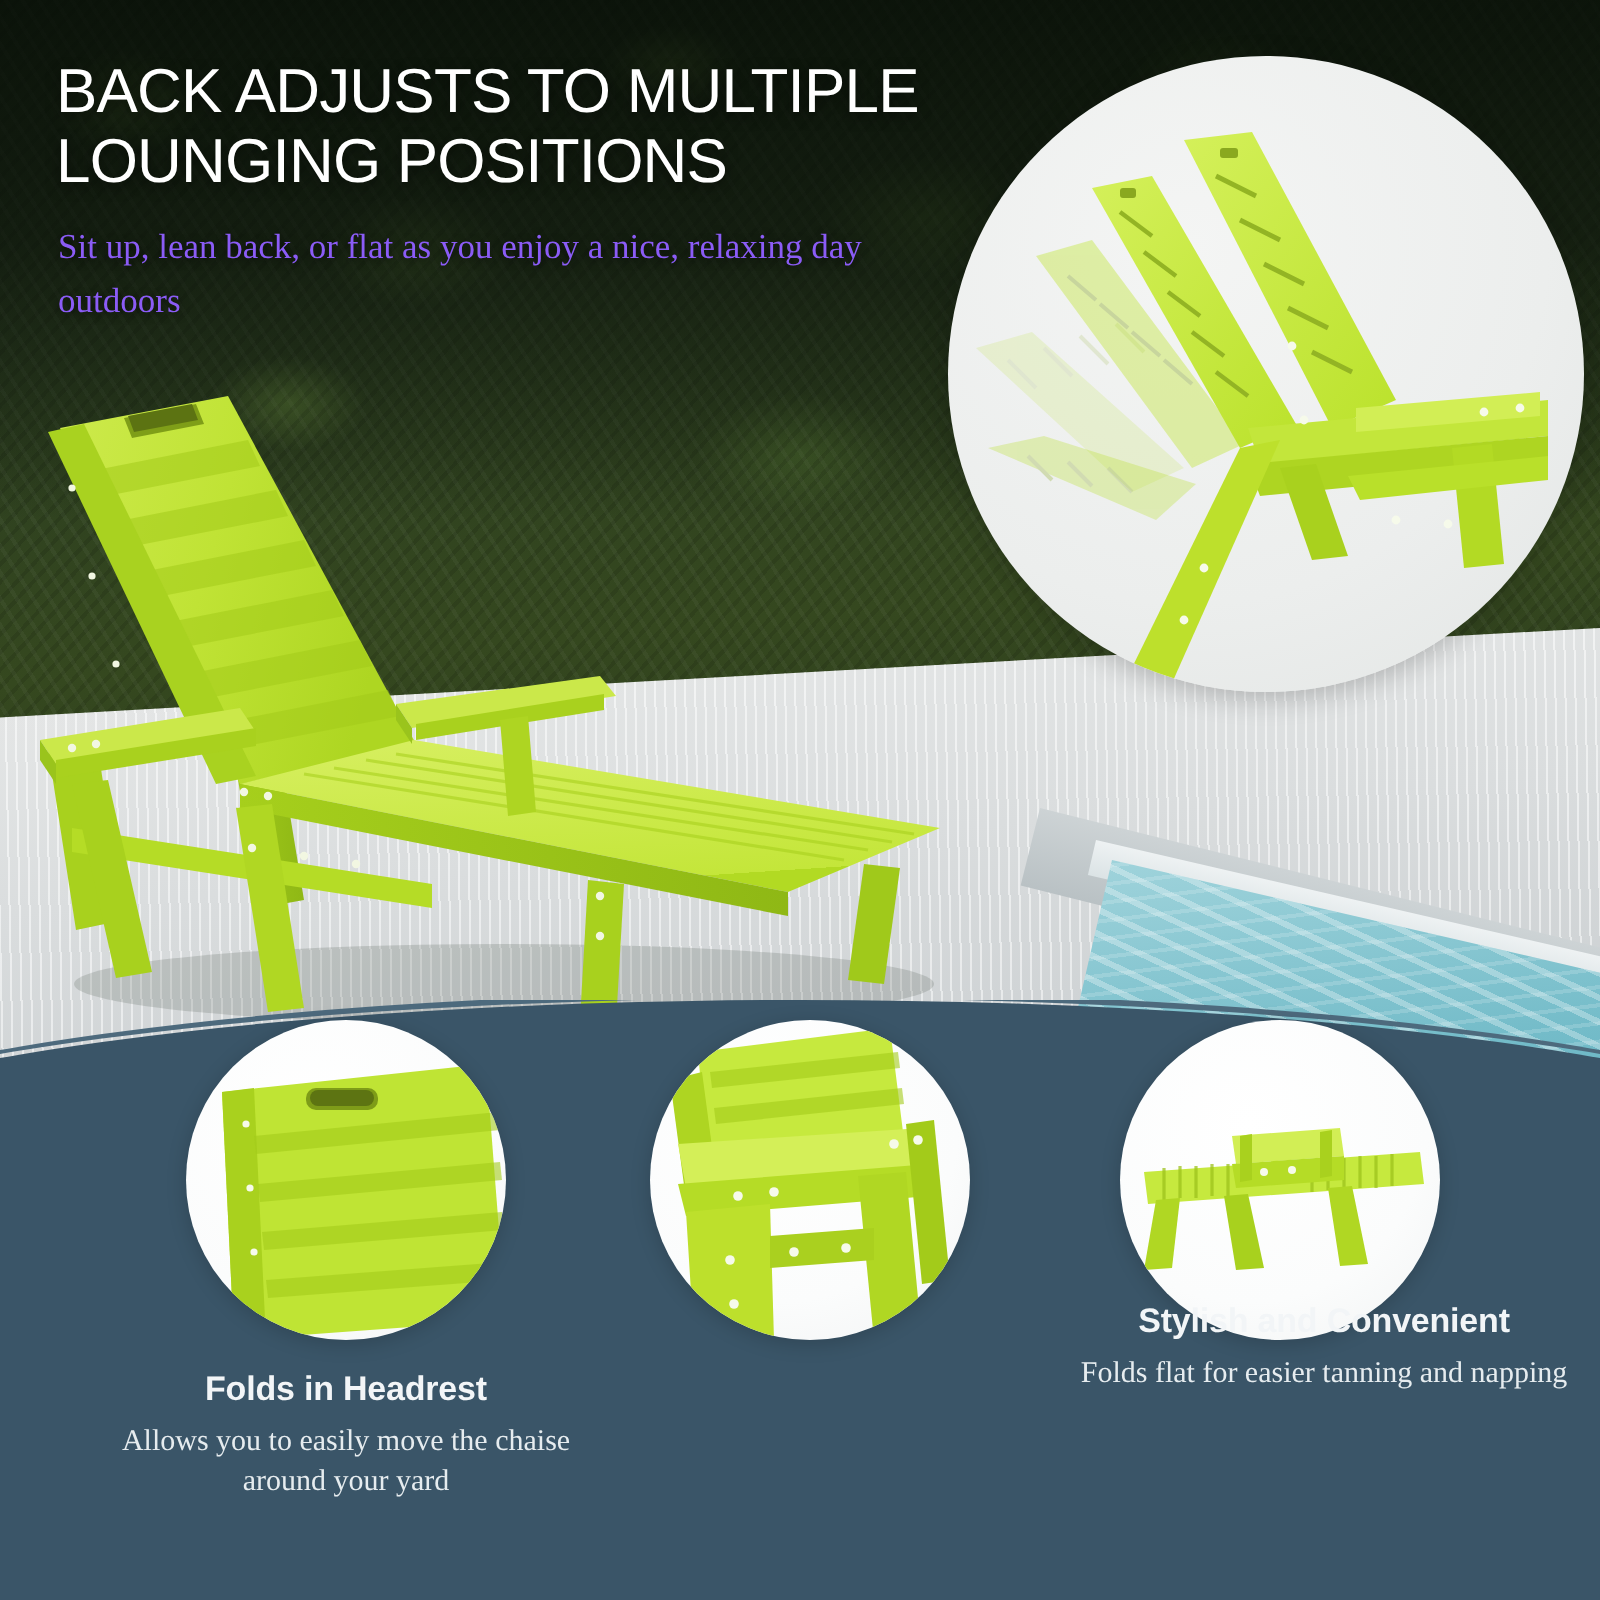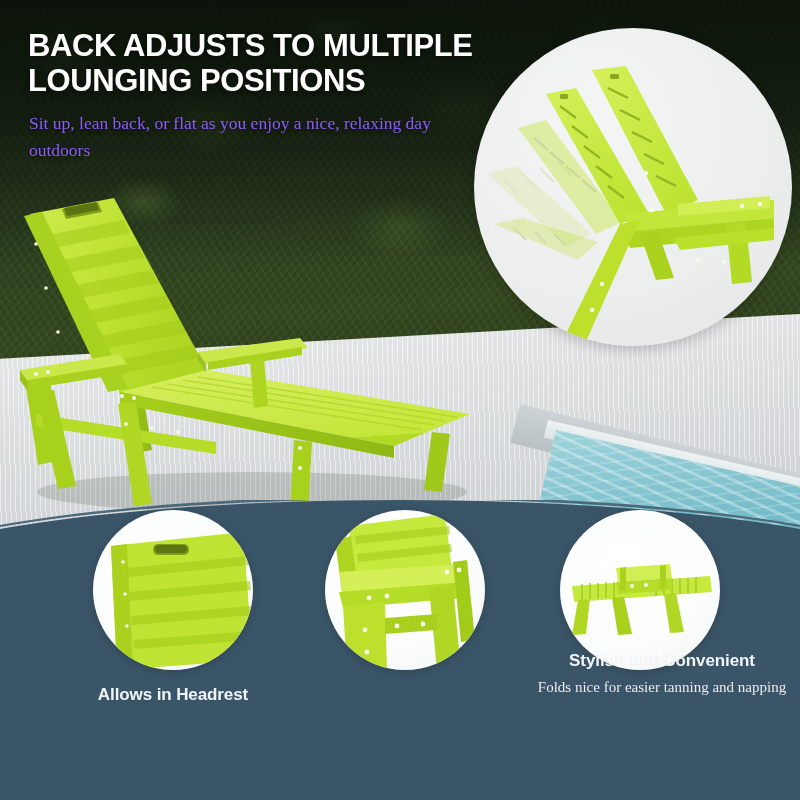--- a/index.html
+++ b/index.html
@@ -62,21 +62,21 @@
   }
   .water-lip{
     position:absolute;left:548px;top:420px;width:320px;height:18px;
     background:linear-gradient(180deg,#eef2f3,#dbe3e5);
     transform:rotate(13deg);transform-origin:left top;
   }
 
   
   .headline{
     position:absolute;left:28px;top:28px;width:470px;
-    color:#ffffff;font-weight:bold;font-size:31px;line-height:1.14;
+    color:#ffffff;font-weight:normal;font-size:31px;line-height:1.14;
     letter-spacing:-0.4px;text-transform:uppercase;
     text-shadow:0 2px 7px rgba(0,0,0,.55);
   }
   .subhead{
     position:absolute;left:29px;top:110px;width:440px;
     font-family:"Liberation Serif", serif;
     color:#8b5cf6;font-size:17.5px;line-height:1.55;
     text-shadow:0 1px 5px rgba(0,0,0,.6);
   }
 
@@ -362,20 +362,21 @@
       <path d="M52 88 L64 87 L72 124 L58 125 Z" fill="#a8d11e"></path>
       <path d="M104 84 L116 83 L124 122 L110 123 Z" fill="#b0d723"></path>
       <g fill="#f6faea">
           <circle cx="72" cy="76" r="2"></circle>
           <circle cx="86" cy="75" r="2"></circle>
         </g>
     </svg>
   </div>
 
   <div class="fcap cap1">
-    <div class="ft">Allows in Headrest</div>
+    <div class="ft">Folds in Headrest</div>
+    <div class="fd">Allows you to easily move the chaise around your yard</div>
   </div>
   <div class="fcap cap3">
     <div class="ft">Stylish and Convenient</div>
-    <div class="fd">Folds nice for easier tanning and napping</div>
+    <div class="fd">Folds flat for easier tanning and napping</div>
   </div>
 
 </div>
 
 </body></html>

